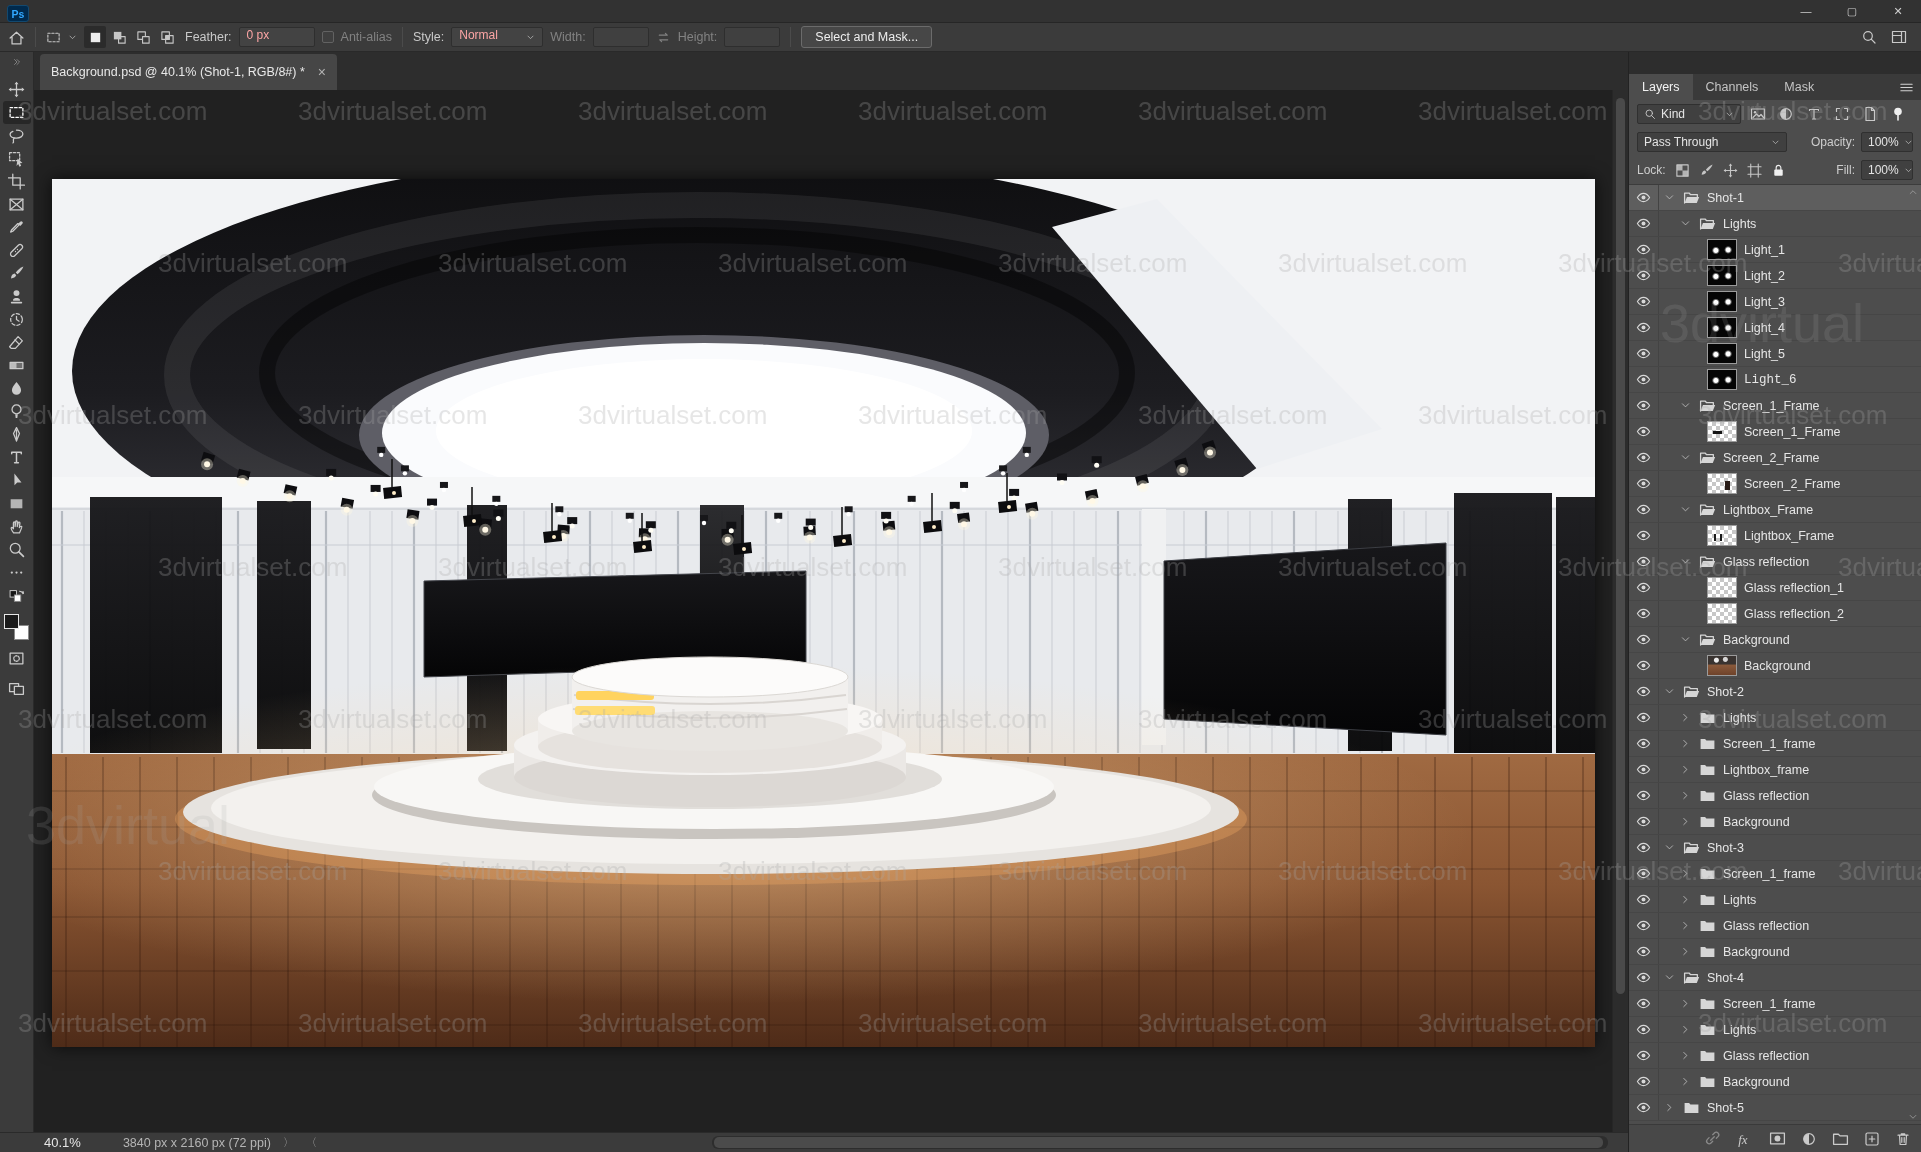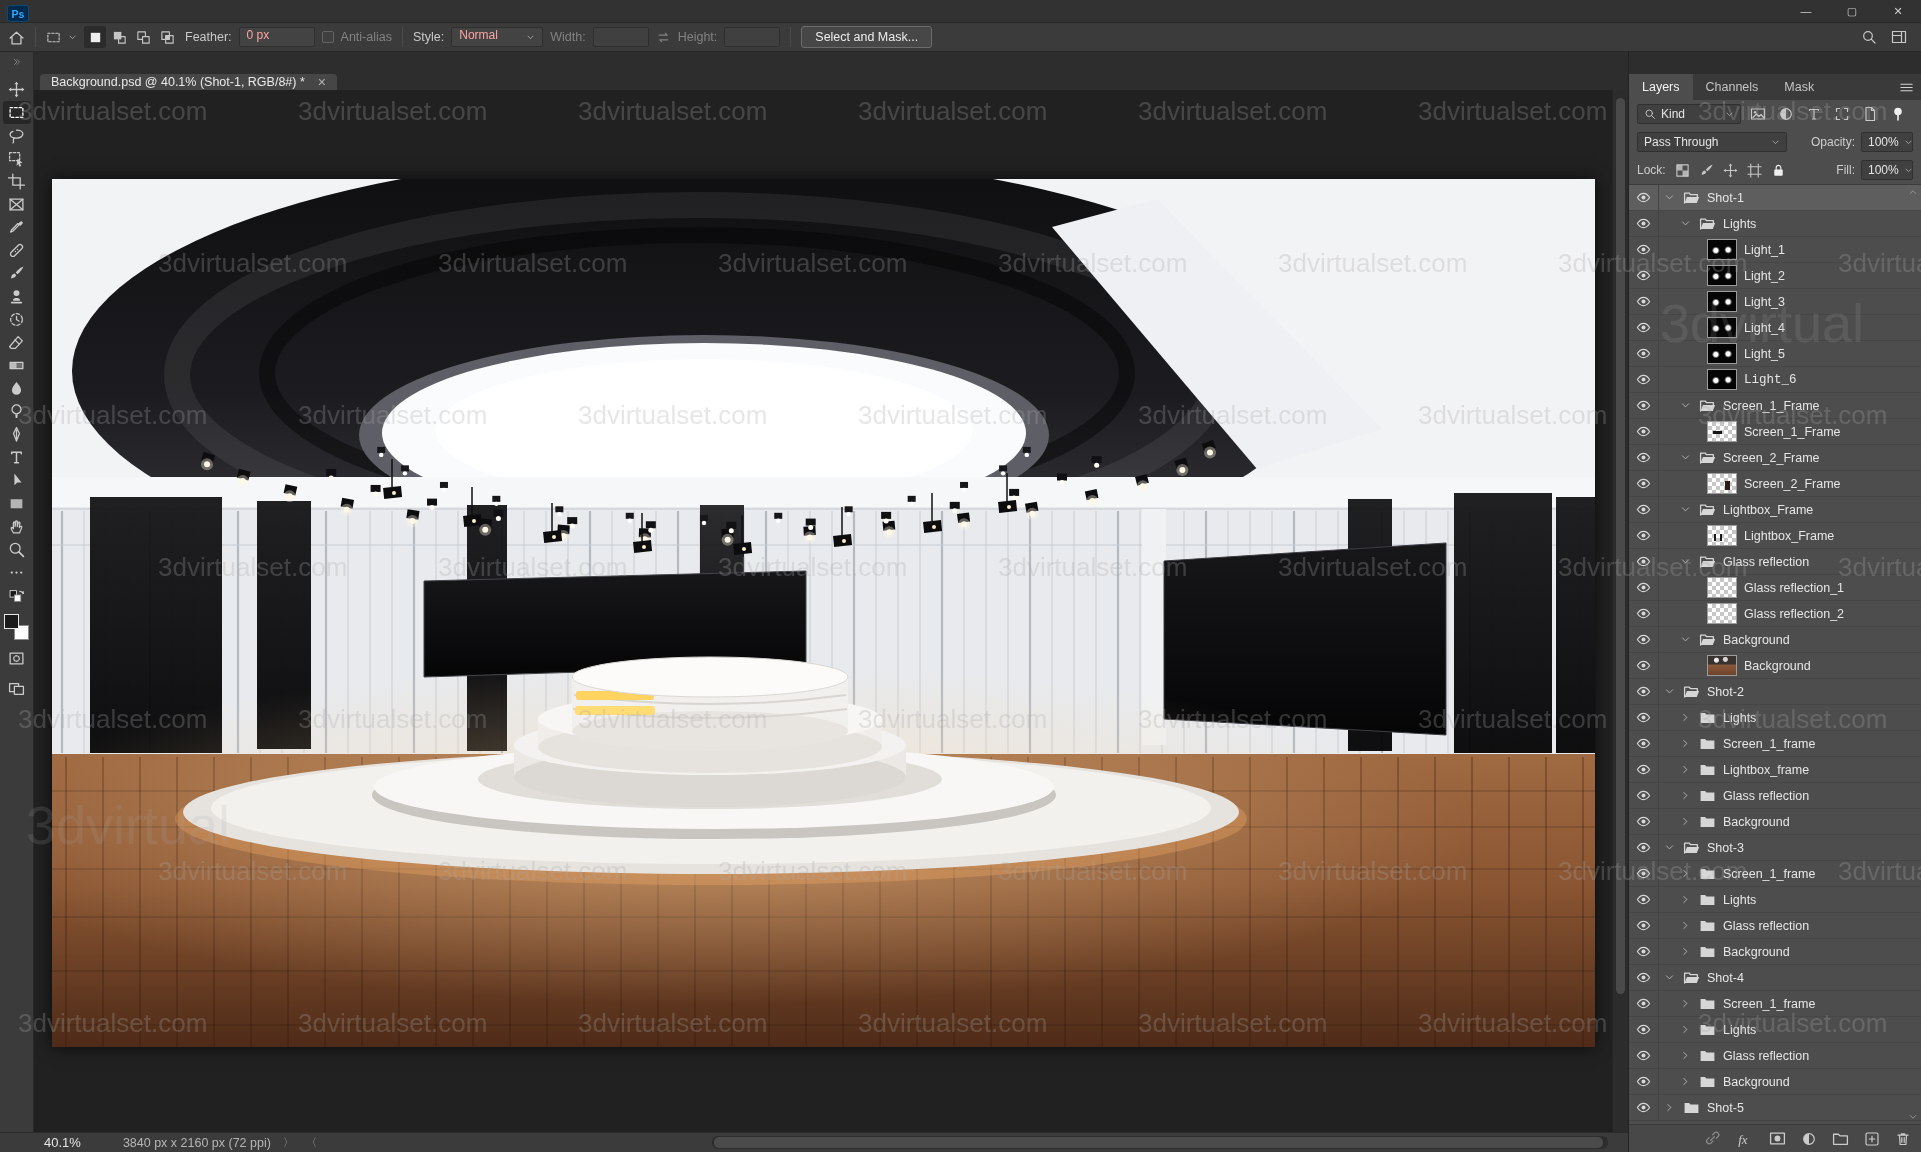--- a/index.html
+++ b/index.html
@@ -31,21 +31,21 @@
          color:#ececec;display:flex;align-items:center;font-size:12.5px}
   .boolicons{display:flex;gap:2px}
   .bool{width:22px;height:22px;display:flex;align-items:center;justify-content:center;color:#c6c6c6}
   .bool.active{background:#2b2b2b;border-radius:2px;color:#ededed}
   .cb{width:12px;height:12px;border:1px solid #626262;background:#3f3f3f;border-radius:2px}
   .obright{margin-left:auto;display:flex;gap:14px;align-items:center;padding-right:6px}
 
   
   .tabbar{position:absolute;top:52px;left:34px;right:293px;height:38px;background:#2d2d2d;
           display:flex;align-items:flex-end;z-index:4}
-  .doctab{margin-left:6px;height:16px;background:#464646;display:flex;align-items:center;
+  .doctab{margin-left:6px;height:36px;background:#464646;display:flex;align-items:center;
           padding:0 11px;font-size:12.5px;color:#e8e8e8;border-radius:4px 4px 0 0}
   .tabclose{margin-left:13px;color:#b3b3b3;font-size:14px;line-height:1}
 
   
   .toolbar{position:absolute;left:0;top:52px;width:34px;bottom:20px;background:#3b3b3b;
            border-right:1px solid #2a2a2a;display:flex;flex-direction:column;align-items:center;z-index:5}
   .tbcollapse{height:16px;margin:2px 0 8px;color:#969696;display:flex;align-items:center}
   .tool{width:28px;height:23px;display:flex;align-items:center;justify-content:center;color:#cbcbcb;flex:none}
   .tool.selected{background:#272727;border-radius:3px;color:#ffffff}
   .swatches{position:relative;width:25px;height:26px;margin-top:7px;flex:none}

